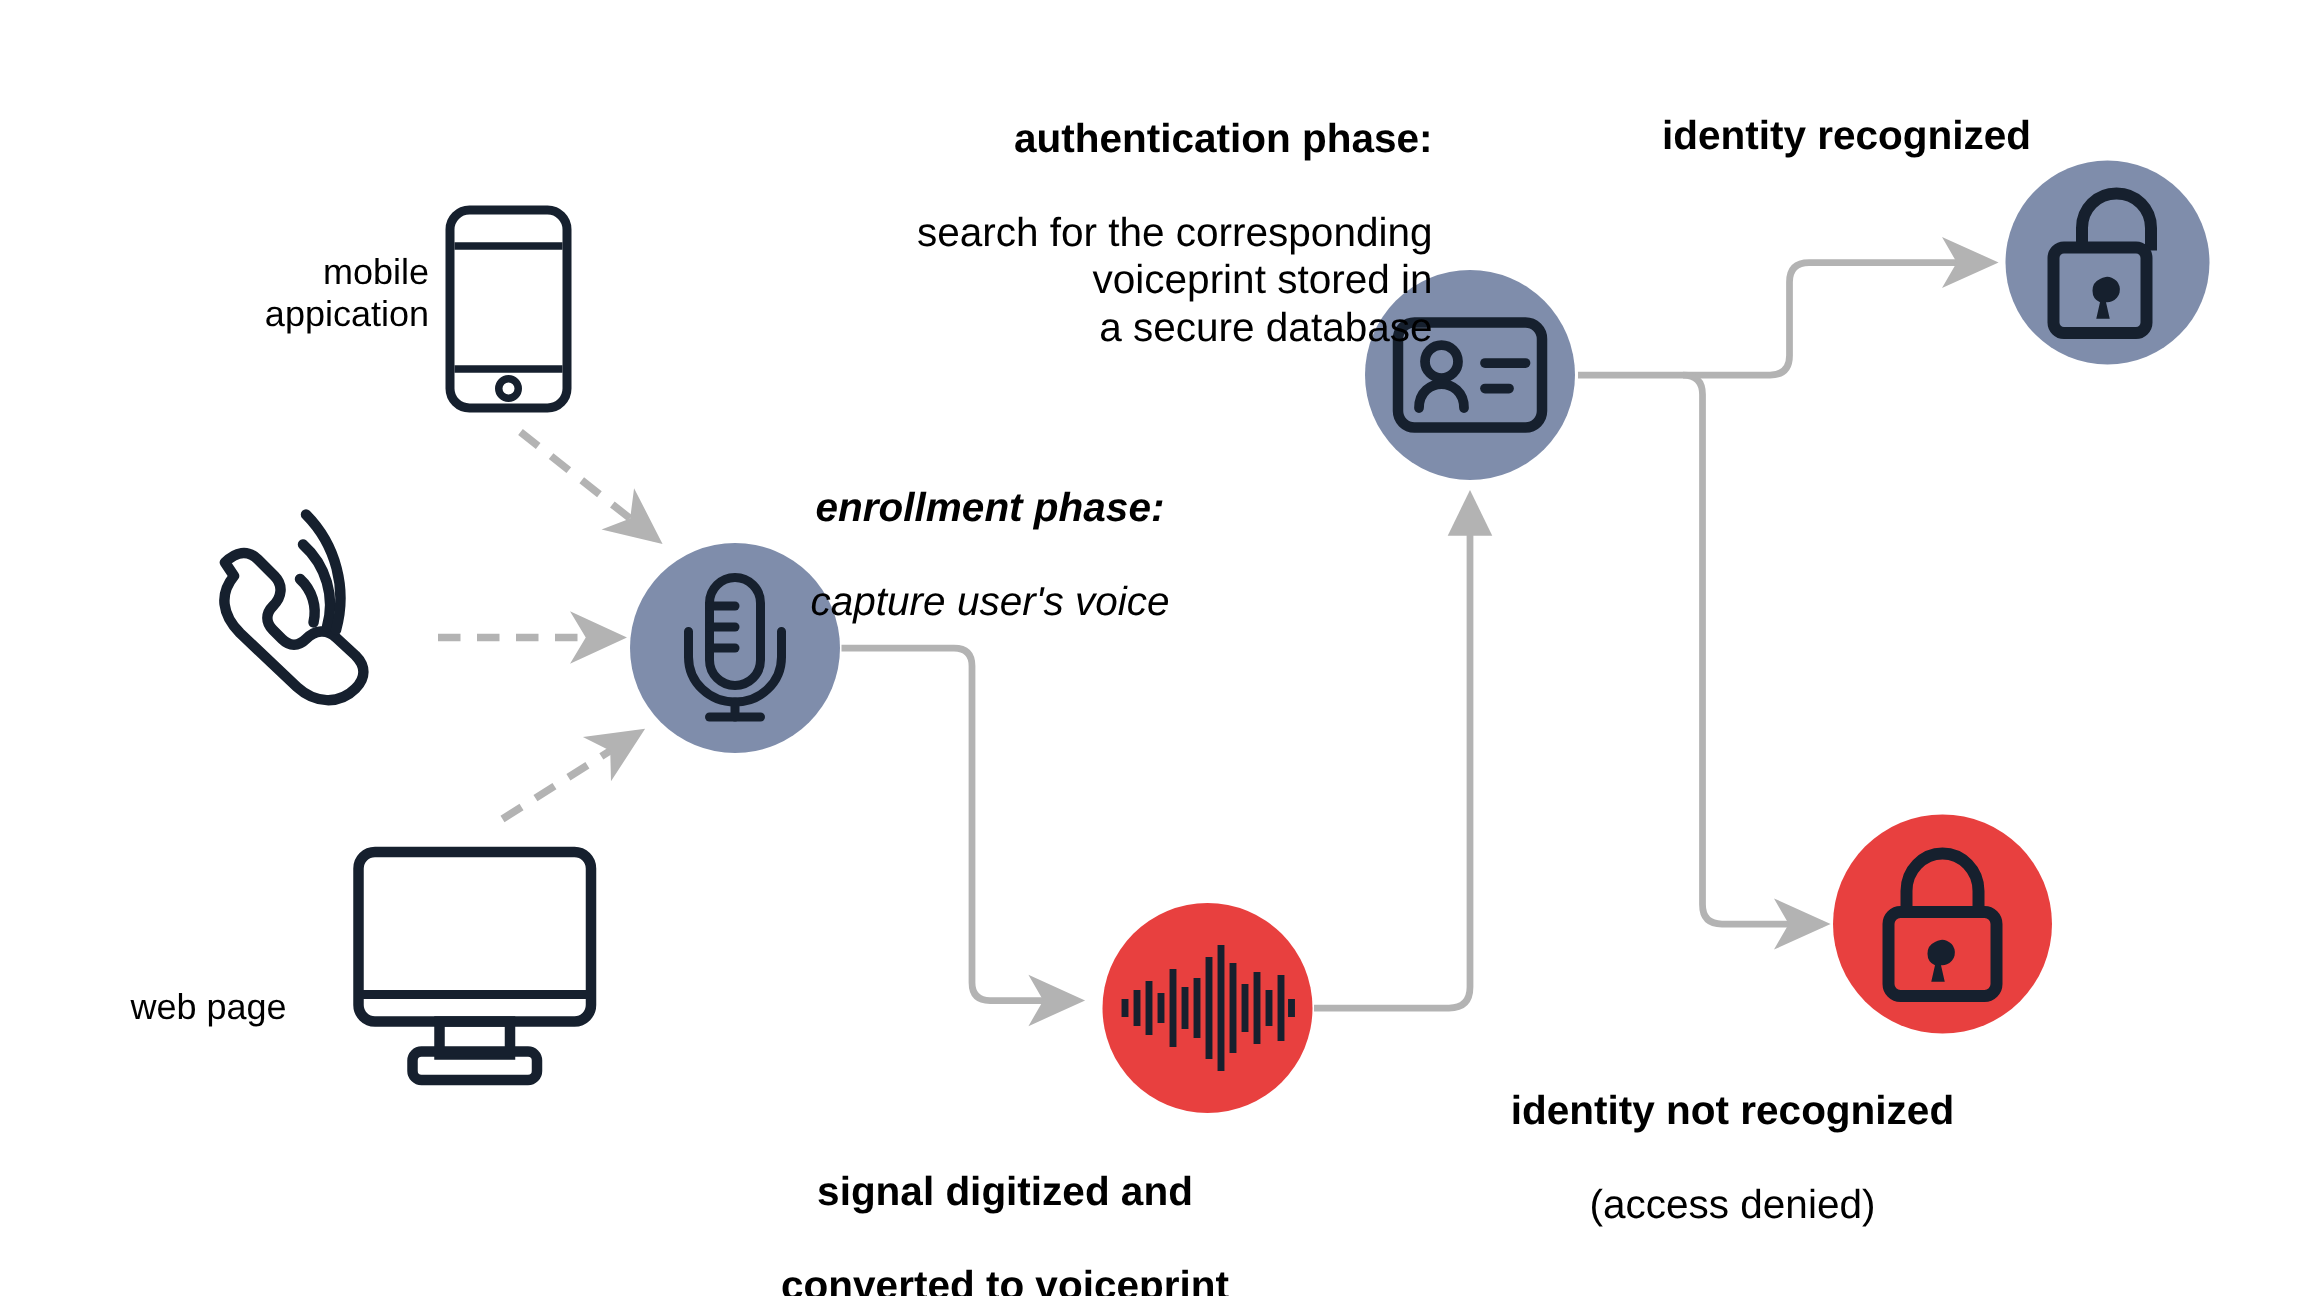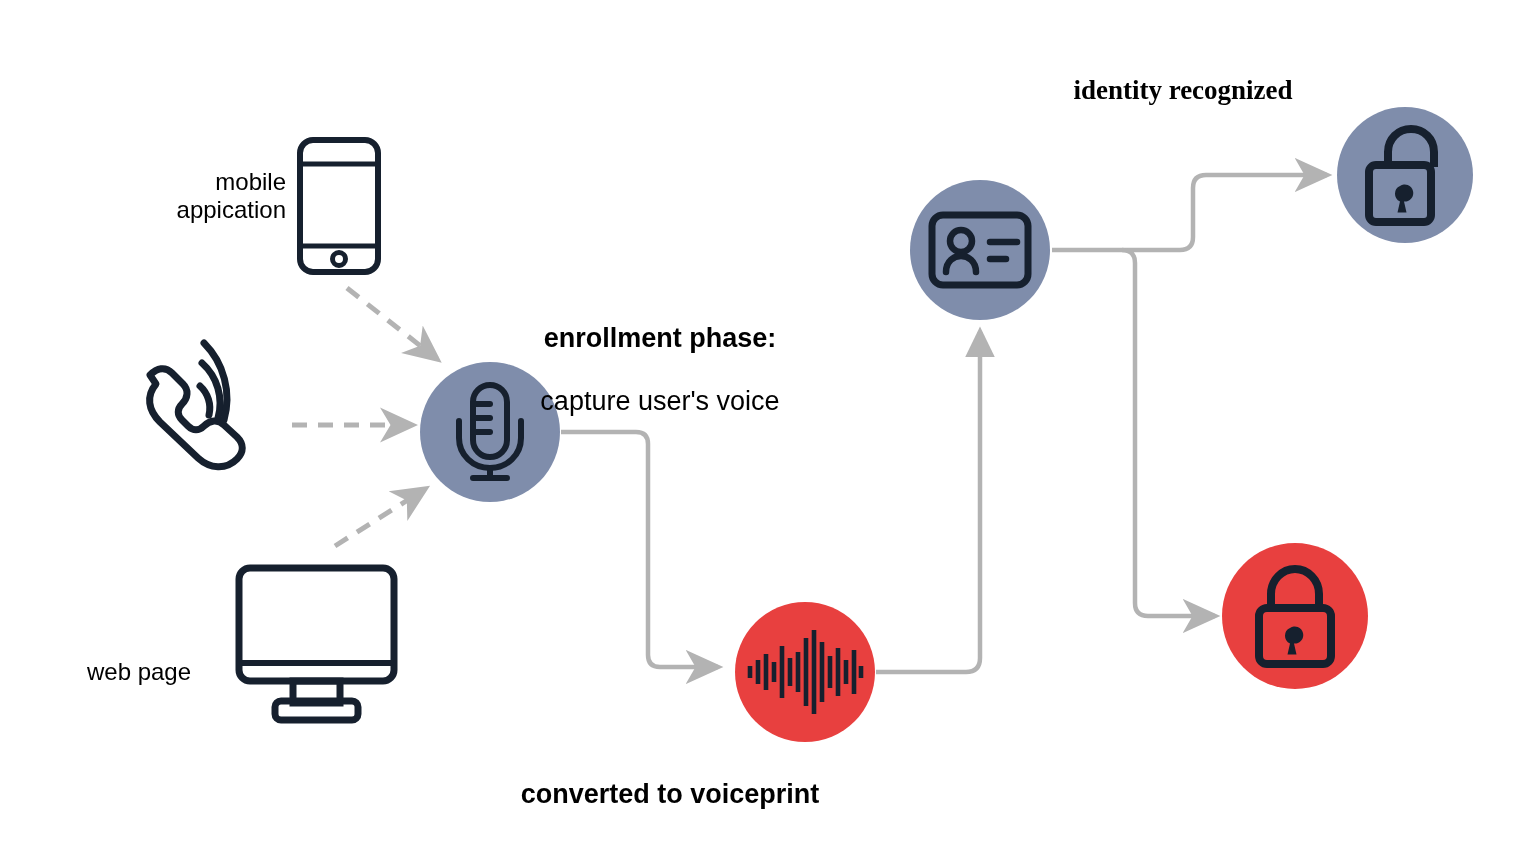--- a/index.html
+++ b/index.html
@@ -143,28 +143,39 @@
       <path d="M40 65 a8.5 8.5 0 1 1 4 15.5 l2.5 11 h-9 l2.5 -11 a8.5 8.5 0 0 1 0 -15.5 z" fill="#16202e"></path>
     </svg>
   </div>
 
   <div class="label lbl-right sz-src t-reg" style="left:46px;top:168px;width:240px;">mobile
 appication</div>
 
 
   <div class="label lbl-center sz-src t-reg" style="left:20px;top:658px;width:238px;">web page</div>
 
-  <div class="label lbl-center sz-cap" style="left:470px;top:292px;width:380px;">
+  <div class="label lbl-center sz-cap" style="left:470px;top:292px;width:380px;font-style:italic;">
     <span class="cap-title">enrollment phase:</span>
     <span class="cap-body">capture user's voice</span>
   </div>
 
   <div class="label lbl-center sz-cap" style="left:470px;top:748px;width:400px;">
+    <span class="cap-title">signal digitized and</span>
     <span class="cap-title">converted to voiceprint</span>
   </div>
 
+  <div class="label lbl-right sz-cap" style="left:500px;top:46px;width:455px;">
+    <span class="cap-title">authentication phase:</span>
+    <span class="cap-body">search for the corresponding
+voiceprint stored in
+a secure database</span>
+  </div>
 
-  <div class="label lbl-center sz-cap" style="left:1017px;top:44px;width:332px;font-family:Liberation Serif, serif;">
+  <div class="label lbl-center sz-cap" style="left:1065px;top:44px;width:332px;">
     <span class="cap-title">identity recognized</span>
   </div>
 
+  <div class="label lbl-center sz-cap" style="left:960px;top:694px;width:390px;">
+    <span class="cap-title">identity not recognized</span>
+    <span class="cap-body">(access denied)</span>
+  </div>
 
 </div>
 
 </body></html>

